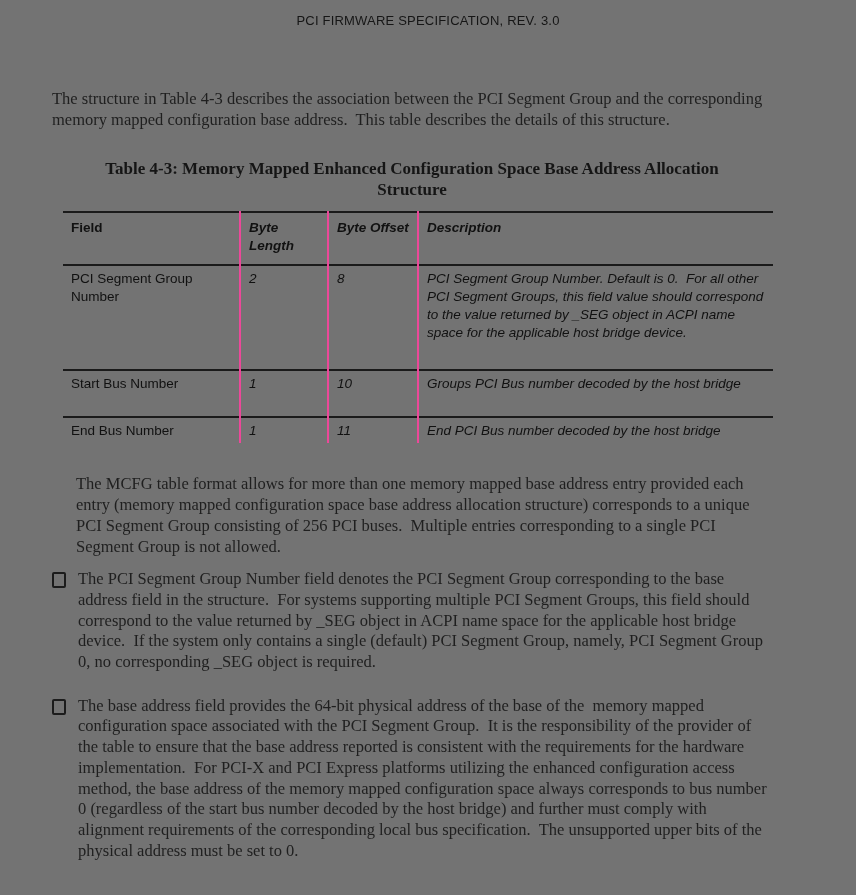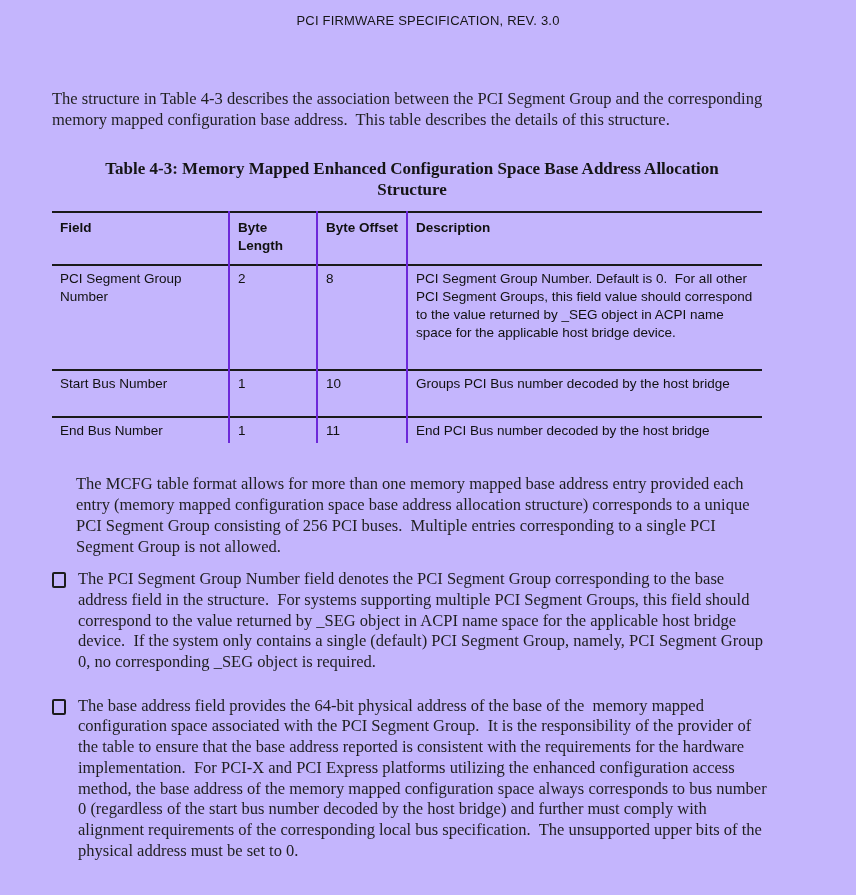--- a/index.html
+++ b/index.html
@@ -11,21 +11,21 @@
     width: 856px;
     height: 895px;
     overflow: hidden;
     color: #1b1b1b;
     -webkit-font-smoothing: antialiased;
   }
   .page {
     width: 856px;
     height: 895px;
     position: relative;
-    background: #c4b5fd;
+    background: #737373;
   }
   .doc-header {
     font-family: "Liberation Sans", sans-serif;
     font-size: 13px;
     letter-spacing: 0.2px;
     text-align: center;
     padding-top: 13px;
     color: #161616;
   }
   .content {
@@ -47,21 +47,21 @@
     font-weight: bold;
     font-size: 17px;
     line-height: 21px;
     text-align: center;
     color: #151515;
   }
   table.spec-table {
     border-collapse: collapse;
     table-layout: fixed;
     width: 710px;
-    margin-left: 0;
+    margin-left: 11px;
     margin-top: 11px;
     font-family: "Liberation Sans", sans-serif;
     font-size: 13.5px;
     line-height: 18px;
     color: #111111;
   }
   table.spec-table tr {
     border-top: 2px solid #1a1a1a;
   }
   table.spec-table tr.last-row {
@@ -75,21 +75,22 @@
     white-space: pre-wrap;
     word-wrap: break-word;
   }
   table.spec-table th {
     font-weight: bold;
     padding-top: 6px;
     padding-bottom: 9px;
   }
   table.spec-table th + th,
   table.spec-table td + td {
-    border-left: 2px solid #6d28d9;
+    border-left: 2px solid #ec4899;
+    font-style: italic;
   }
   .col-field  { width: 177px; }
   .col-blen   { width: 88px;  }
   .col-boff   { width: 90px;  }
   .col-desc   { width: 355px; }
   td.num, th.numhead { }
   td.num { text-align: center; }
   .mcfg-para {
     margin-top: 31px;
     margin-left: 24px;

